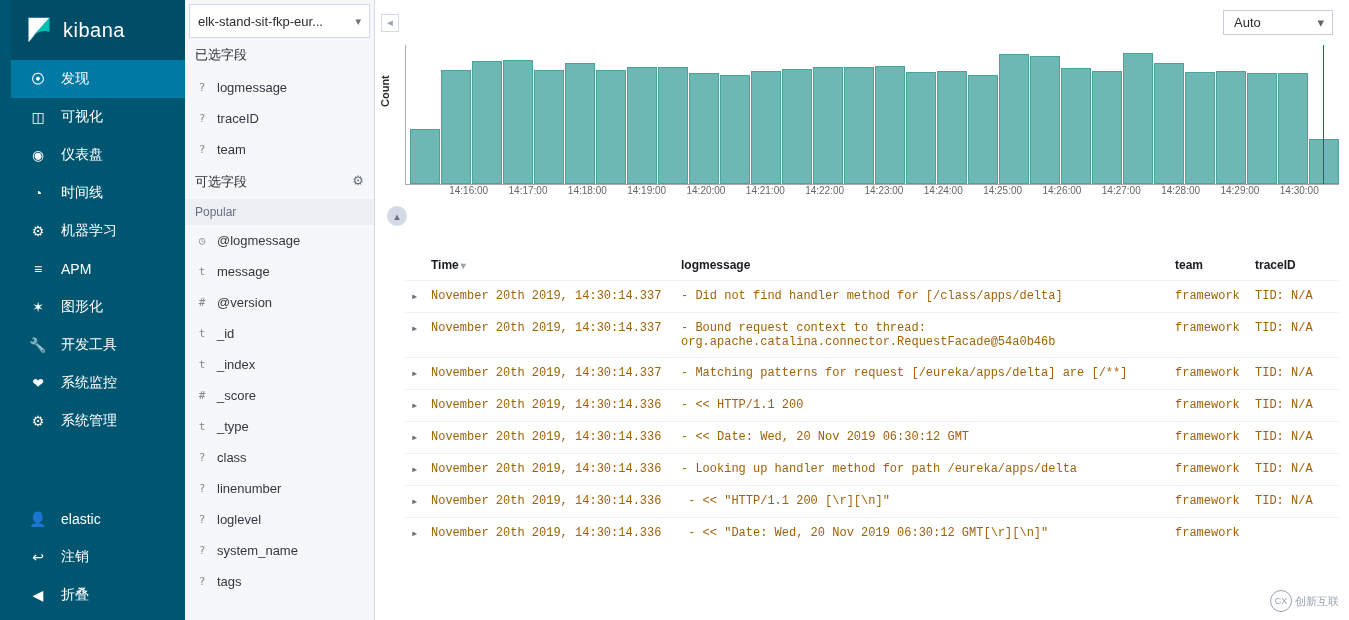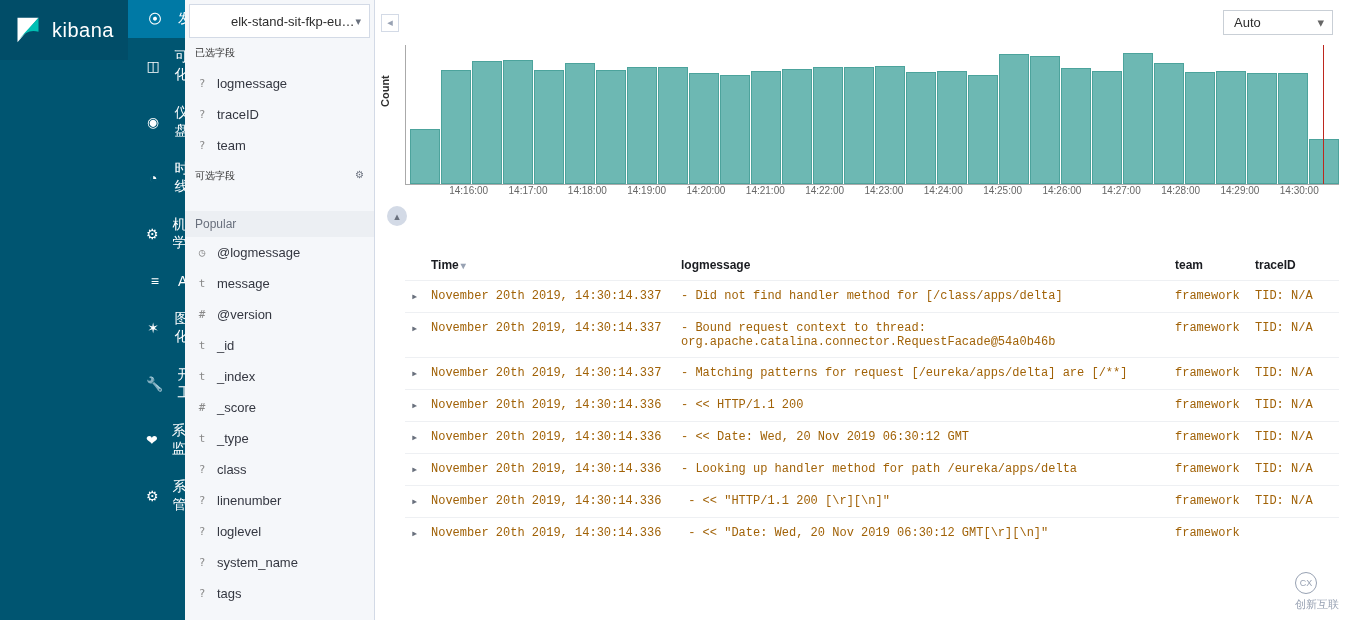--- a/index.html
+++ b/index.html
@@ -1,40 +1,40 @@
 <!DOCTYPE html>
 <html><head>
   <meta charset="utf-8">
   <style>
     * { margin: 0; padding: 0; box-sizing: border-box; }
     body { font-family: -apple-system, BlinkMacSystemFont, "Segoe UI", Helvetica, Arial, sans-serif; font-size: 13px; color: #2d2d2d; background: #fff; overflow: hidden; }
     .app { display: flex; height: 620px; width: 1349px; }
     
     
-    .left-nav { width: 185px; background: #005571; color: #fff; display: flex; flex-direction: row; }
+    .left-nav { width: 185px; background: #005571; color: #fff; display: flex; flex-direction: column; padding-left: 11px; }
     .logo-bar { display: flex; align-items: center; gap: 10px; padding: 10px 14px; background: #014d68; height: 60px; }
     .logo-mark { width: 28px; height: 28px; }
     .logo-text { font-size: 20px; font-weight: 400; letter-spacing: 0.5px; }
     .nav-list { list-style: none; flex: 1; }
     .nav-item { display: flex; align-items: center; gap: 14px; padding: 10px 18px; cursor: pointer; font-size: 14px; }
     .nav-item.active { background: #0079a5; }
     .nav-icon { width: 18px; height: 18px; display: inline-flex; align-items: center; justify-content: center; }
     .nav-footer { list-style: none; margin-top: auto; padding-bottom: 6px; }
     
     
     .fields-panel { width: 190px; border-right: 1px solid #d3dae6; background: #f5f7fa; display: flex; flex-direction: column; overflow: hidden; }
     .index-select { height: 34px; margin: 4px 4px 0; display: flex; align-items: center; justify-content: space-between; border: 1px solid #d3dae6; padding: 0 8px; background: #fff; cursor: pointer; }
-    .index-select .txt { white-space: nowrap; overflow: hidden; text-overflow: ellipsis; color: #2d2d2d; margin-left: 33px; }
+    .index-select .txt { white-space: nowrap; overflow: hidden; text-overflow: ellipsis; color: #2d2d2d; }
     .index-select .caret { color: #69707d; font-size: 11px; }
-    .section-header { padding: 8px 10px; font-size: 10px; color: #2d2d2d; display: flex; align-items: flex-start; justify-content: space-between; }
+    .section-header { padding: 8px 10px; font-size: 13px; color: #2d2d2d; display: flex; align-items: flex-start; justify-content: space-between; }
     .gear { color: #69707d; cursor: pointer; }
     .field-list { list-style: none; }
     .field-item { display: flex; align-items: center; gap: 8px; padding: 8px 10px; color: #343741; cursor: pointer; }
     .type-badge { width: 14px; text-align: center; color: #888; font-size: 11px; font-family: monospace; }
-    .popular-label { padding: 6px 10px; color: #69707d; font-size: 12px; background: #eceff3; margin-top: 20px; }
+    .popular-label { padding: 6px 10px; color: #69707d; font-size: 12px; background: #eceff3; }
     
     
     .main { flex: 1; display: flex; flex-direction: column; overflow: hidden; position: relative; }
     .top-toolbar { display: flex; align-items: center; gap: 6px; padding: 4px 6px; }
     .collapse-left { width: 18px; height: 18px; border: 1px solid #d3dae6; display: flex; align-items: center; justify-content: center; cursor: pointer; color: #98a2b3; font-size: 11px; }
     .time-header { flex: 1; display: flex; align-items: center; justify-content: flex-end; gap: 8px; padding: 6px 10px; }
     .time-range-text { color: #343741; font-size: 13px; }
     .interval-select { border: 1px solid #c9cfd6; background: #fff; padding: 4px 24px 4px 10px; cursor: pointer; position: relative; color: #2d2d2d; min-width: 110px; }
     .interval-select::after { content: "▾"; position: absolute; right: 8px; color: #666; }
     
@@ -55,21 +55,21 @@
     .table-wrap { flex: 1; overflow-y: auto; padding: 0 10px 0 30px; }
     table { width: 100%; border-collapse: collapse; font-size: 12px; margin-top: 24px; }
     thead th { text-align: left; font-weight: 600; color: #1a1c21; padding: 8px 6px; }
     thead th .sort-ind { color: #98a2b3; font-size: 10px; margin-left: 2px; }
     tbody td { padding: 8px 6px; vertical-align: top; font-family: "Courier New", monospace; color: #a16207; border-top: 1px solid #eef0f3; white-space: pre-wrap; }
     .expand-cell { width: 20px; color: #69707d; cursor: pointer; }
     .col-time { width: 250px; }
     .col-team { width: 80px; }
     .col-trace { width: 90px; }
     
-    .watermark { position: absolute; right: 6px; bottom: 6px; font-size: 11px; color: #98a2b3; background: rgba(255,255,255,0.85); padding: 2px 4px; display:flex; gap:3px;flex-direction:column;}
+    .watermark { position: absolute; right: 6px; bottom: 6px; font-size: 11px; color: #98a2b3; background: rgba(255,255,255,0.85); padding: 2px 4px; display:flex; align-items:center; gap:3px;}
     .watermark .wm-circle{width:22px;height:22px;border:1px solid #98a2b3;border-radius:50%;display:flex;align-items:center;justify-content:center;font-size:9px;}
   </style>
 </head>
 <body>
 
 <div class="app">
 
   <nav class="left-nav">
     <div class="logo-bar">
       <svg class="logo-mark" viewBox="0 0 32 32">

